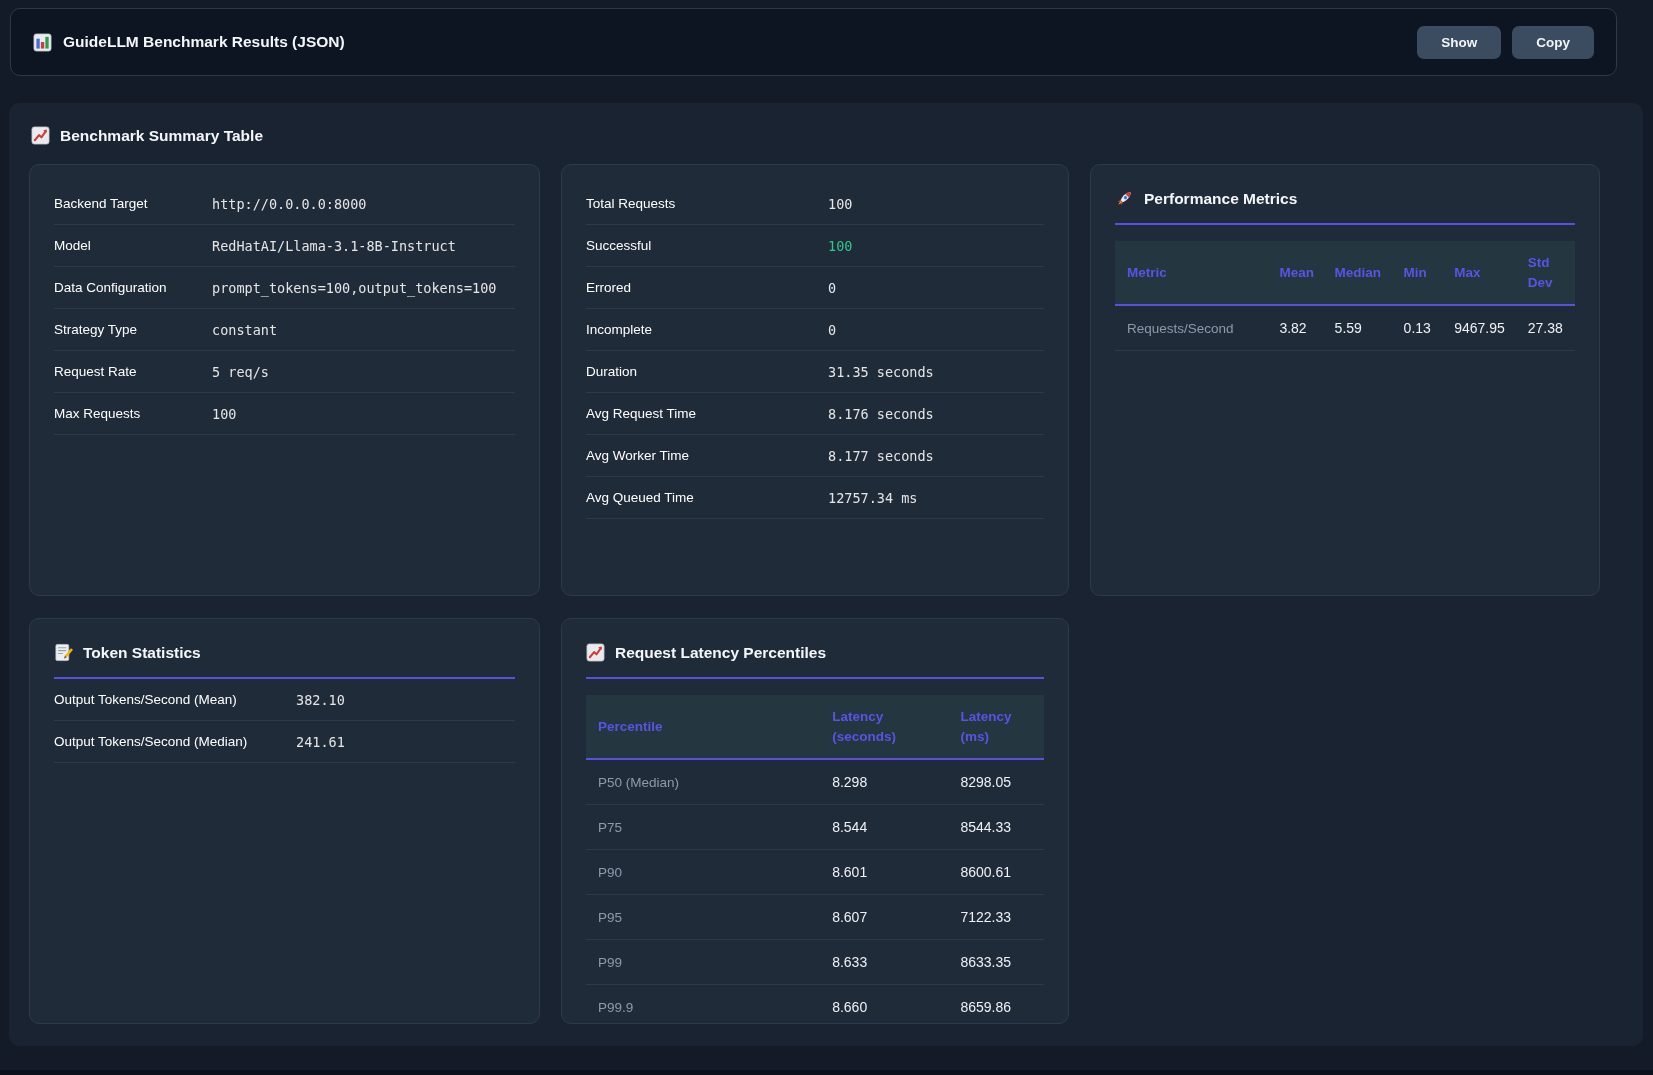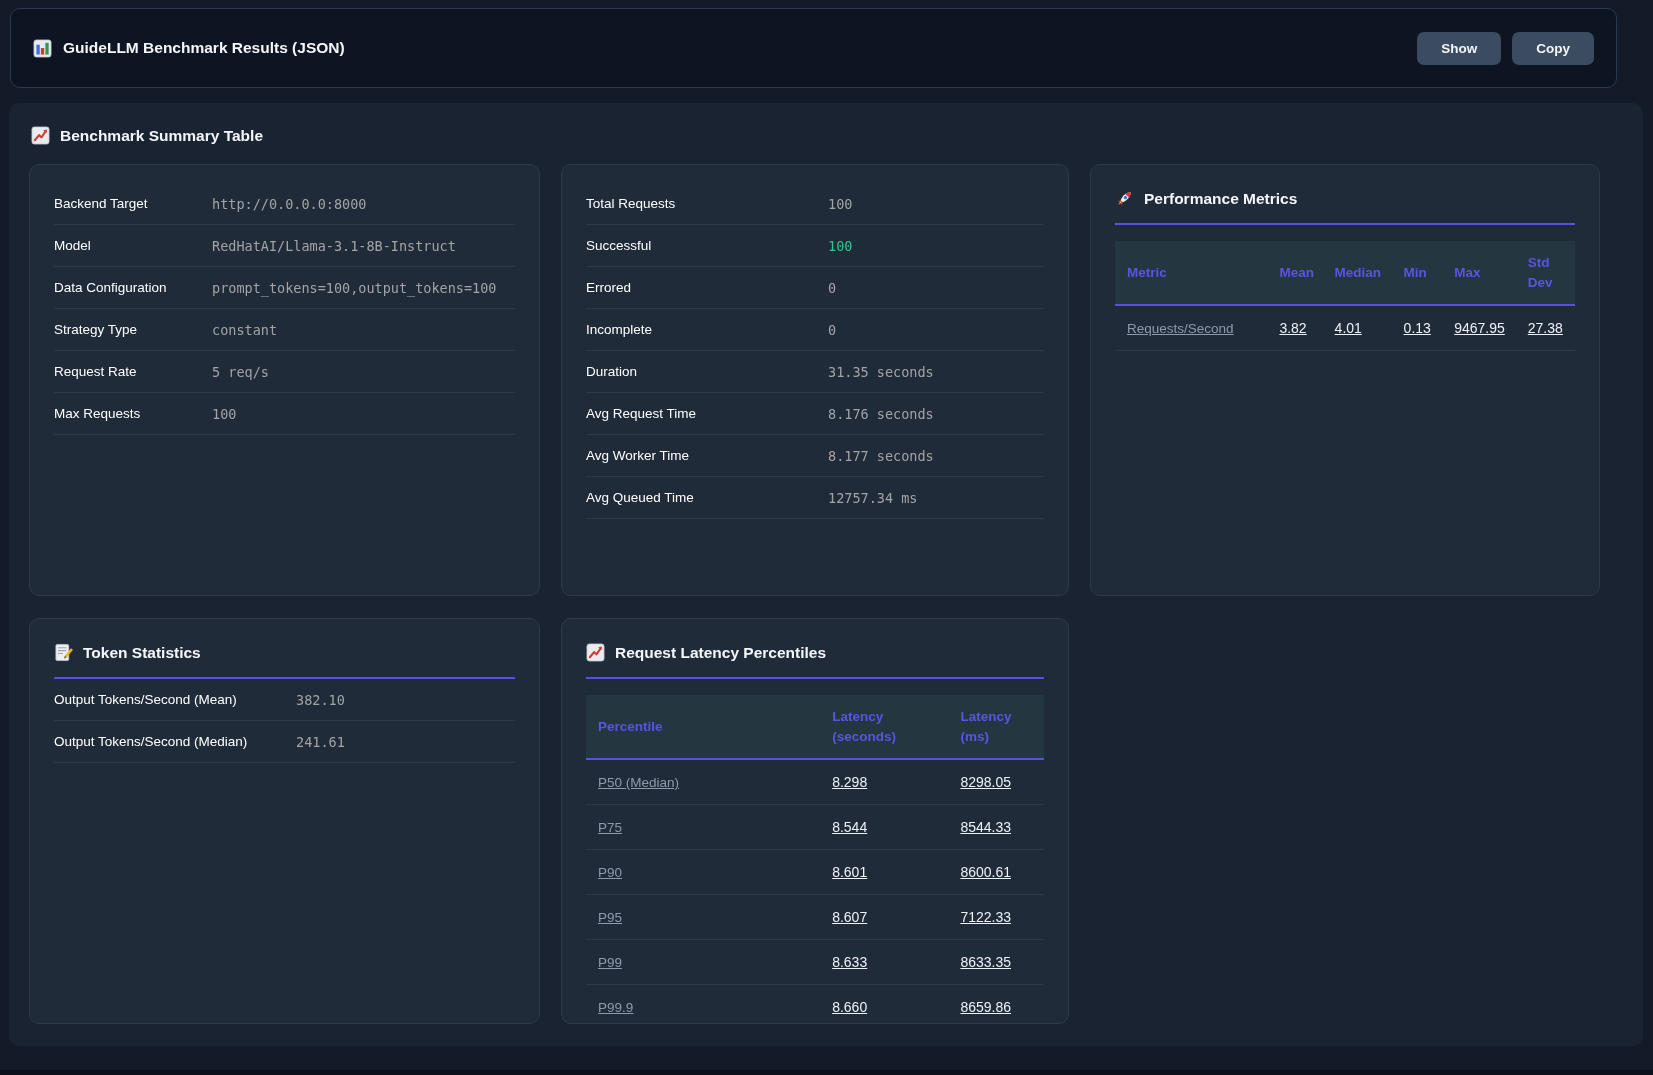--- a/index.html
+++ b/index.html
@@ -6,21 +6,21 @@
   html,body { width:1653px; height:1075px; }
   body {
     background:#131a28;
     font-family:"Liberation Sans", sans-serif;
     color:#e9edf3;
     position:relative;
     overflow:hidden;
   }
   
   .header-bar {
-    position:absolute; left:10px; top:8px; width:1607px; height:80px;
+    position:absolute; left:10px; top:8px; width:1607px; height:68px;
     background:#0d1522; border:1px solid #2b394e; border-radius:10px;
     display:flex; align-items:center; padding:0 22px;
   }
   .header-title { display:flex; align-items:center; gap:11px; font-weight:bold; font-size:15.5px; color:#f4f6fa; }
   .header-actions { margin-left:auto; display:flex; gap:11px;padding-left:26px; }
   .btn {
     background:#3b4b60; color:#f2f5f9; font-weight:bold; font-size:13.5px;
     padding:9px 24px; border-radius:7px; border:none; cursor:pointer;
     font-family:"Liberation Sans", sans-serif;
   }
@@ -42,33 +42,32 @@
   .h2 { height:406px; }
   .card-header {
     display:flex; align-items:center; gap:10px; font-weight:bold; font-size:15.5px; color:#f4f6fa;
     padding:6px 0 15px 0; border-bottom:2px solid #5a4fe0;
   }
   
   .kv-row { display:grid; align-items:center; min-height:42px; border-bottom:1px solid rgba(148,163,184,0.13); }
   .config .kv-row { grid-template-columns:158px 1fr; }
   .stats  .kv-row { grid-template-columns:242px 1fr; }
   .kv-label { color:#ffffff; font-size:13.5px; }
-  .kv-value { font-family:"DejaVu Sans Mono", monospace; font-size:13.5px; color:#a3a3a3; }
+  .kv-value { font-family:"DejaVu Sans Mono", monospace; font-size:13.5px; color:#e5e5e5; }
   .kv-value.success { color:#2bc98a; }
   
   .data-table { width:100%; border-collapse:collapse; margin-top:16px; table-layout:fixed; }
   .data-table thead th {
     background:#24363f; color:#5b52e6; font-size:13.5px; font-weight:bold;
     text-align:left; padding:12px 8px; border-bottom:2px solid #5a4fe0; vertical-align:middle; line-height:1.45;
   }
   .data-table th:first-child, .data-table td:first-child { padding-left:12px; }
   .data-table tbody td {
     padding:14px 8px; font-size:14px; color:#eef1f6;
     border-bottom:1px solid rgba(148,163,184,0.13);
-    text-decoration:underline;
   }
   .data-table td.dim { color:#8e99ab; font-size:13.5px; }
   .icon { display:inline-flex; flex:none; }
 </style>
 </head>
 <body>
 
 <div class="header-bar">
   <div class="header-title">
     <span class="icon">
@@ -195,21 +194,21 @@
             <th>Median</th>
             <th>Min</th>
             <th>Max</th>
             <th>Std Dev</th>
           </tr>
         </thead>
         <tbody>
           <tr>
             <td class="dim">Requests/Second</td>
             <td>3.82</td>
-            <td>4.01</td>
+            <td>5.59</td>
             <td>0.13</td>
             <td>9467.95</td>
             <td>27.38</td>
           </tr>
         </tbody>
       </table>
     </div>
 
     <div class="card stats h2">
       <div class="card-header">

